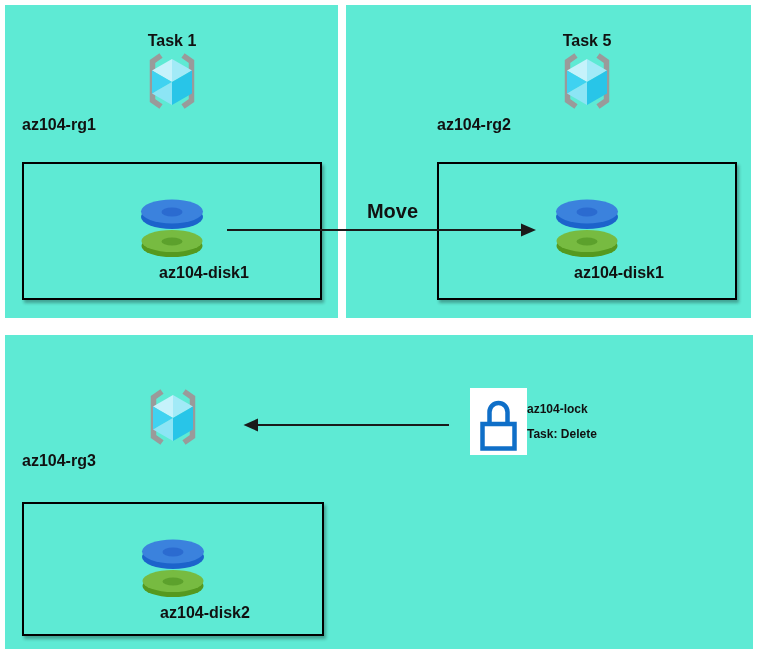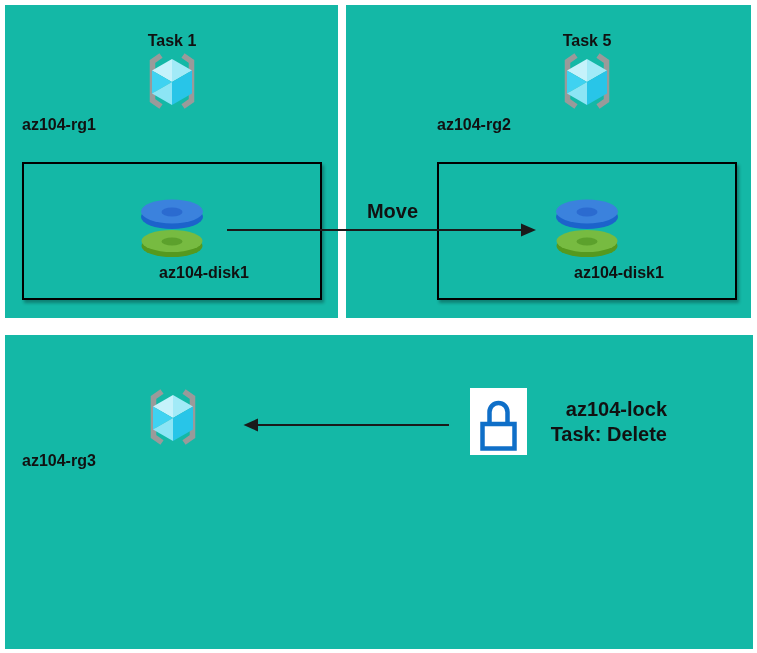--- a/index.html
+++ b/index.html
@@ -1,20 +1,20 @@
 <!DOCTYPE html>
 <html><head>
 <meta charset="utf-8">
 <style>
   html,body{margin:0;padding:0;background:#ffffff;}
   .canvas{
     position:relative;width:757px;height:653px;background:#ffffff;
     font-family:"Liberation Sans",sans-serif;color:#111;overflow:hidden;
   }
-  .panel{position:absolute;background:#14b8a6;}
+  .panel{position:absolute;background:#5eead4;}
   .panel-1{left:5px;top:5px;width:333px;height:313px;}
   .panel-2{left:346px;top:5px;width:405px;height:313px;}
   .panel-3{left:5px;top:335px;width:748px;height:314px;}
 
   .col{position:absolute;top:0;width:300px;height:100%;}
   .col-p1{left:17px;}
   .col-p2{left:91px;}
   .col-p3{left:17px;width:302px;}
 
   .title{position:absolute;top:14px;left:0;width:100%;text-align:center;
@@ -41,22 +41,22 @@
 
   .move-label{position:absolute;left:340px;top:200px;width:78px;text-align:right;
               font-size:20px;font-weight:700;}
 
   .arrow-svg{position:absolute;overflow:visible;}
   .move-arrow{left:225px;top:222px;width:312px;height:16px;}
   .lock-arrow{left:243px;top:417px;width:208px;height:16px;}
 
   .lock-icon{position:absolute;left:470px;top:388px;width:57px;height:67px;
              background:#ffffff;}
-  .lock-text{position:absolute;left:527px;top:397px;width:140px;text-align:right;
-             font-size:20px;font-weight:700;line-height:25px;}
+  .lock-text{position:absolute;left:527px;top:397px;width:140px;text-align:left;
+             font-size:12px;font-weight:700;line-height:25px;}
   .hidden-defs{position:absolute;width:0;height:0;overflow:hidden;}
 </style>
 </head>
 <body>
 
 <svg class="hidden-defs" aria-hidden="true">
   <defs>
     <symbol id="sym-rg" viewBox="0 0 56 58">
       <path d="M17,3.5 L8.5,9.5 L8.5,48.5 L17,54.5" fill="none" stroke="#9a9a9a" stroke-width="5.5"></path>
       <path d="M39,3.5 L47.5,9.5 L47.5,48.5 L39,54.5" fill="none" stroke="#9a9a9a" stroke-width="5.5"></path>
@@ -115,20 +115,26 @@
       </div>
     </div>
   </section>
 
   <section class="panel panel-3">
     <div class="col col-p3">
       <svg class="rg-icon" viewBox="0 0 56 58">
           <use href="#sym-rg"></use>
         </svg>
       <div class="rg-label">az104-rg3</div>
+      <div class="res-box">
+        <svg class="disk-icon" viewBox="0 0 64 68">
+            <use href="#sym-disk"></use>
+          </svg>
+        <div class="disk-label">az104-disk2</div>
+      </div>
     </div>
   </section>
 
   <div class="move-label">Move</div>
   <svg class="arrow-svg move-arrow" viewBox="0 0 312 16">
     <line x1="2" y1="8" x2="297" y2="8" stroke="#1a1a1a" stroke-width="1.8"></line>
     <polygon points="296,1.5 311,8 296,14.5" fill="#1a1a1a"></polygon>
   </svg>
 
   <svg class="arrow-svg lock-arrow" viewBox="0 0 208 16">

